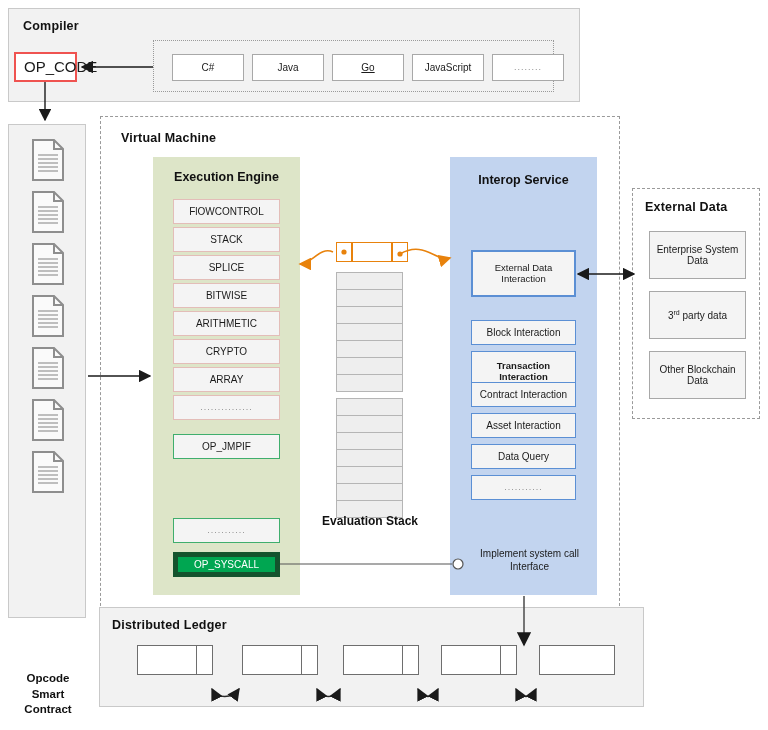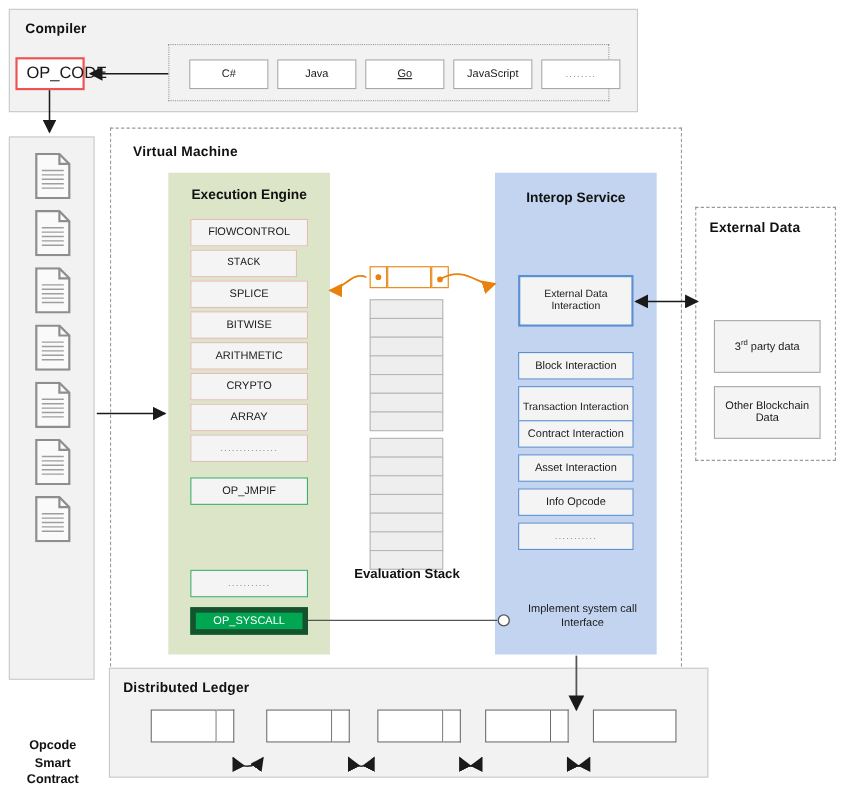--- a/index.html
+++ b/index.html
@@ -230,21 +230,21 @@
   </div>
 
   <div class="abs panel-dashed" style="left:100px; top:116px; width:520px; height:495px;">
     <div class="abs panel-title" style="left:20px; top:14px;">Virtual Machine</div>
   </div>
 
   <div class="abs exec-panel" style="left:153px; top:157px; width:147px; height:438px;">
     <div class="region-title" style="top:13px;">Execution Engine</div>
 
     <div class="abs box box-pink" style="left:20px; top:42px; width:107px; height:25px;">FlOWCONTROL</div>
-    <div class="abs box box-pink" style="left:20px; top:70px; width:97px; height:25px;font-family:Liberation Mono, monospace;">STACK</div>
+    <div class="abs box box-pink" style="left:20px; top:70px; width:107px; height:25px;">STACK</div>
     <div class="abs box box-pink" style="left:20px; top:98px; width:107px; height:25px;">SPLICE</div>
     <div class="abs box box-pink" style="left:20px; top:126px; width:107px; height:25px;">BITWISE</div>
     <div class="abs box box-pink" style="left:20px; top:154px; width:107px; height:25px;">ARITHMETIC</div>
     <div class="abs box box-pink" style="left:20px; top:182px; width:107px; height:25px;">CRYPTO</div>
     <div class="abs box box-pink" style="left:20px; top:210px; width:107px; height:25px;">ARRAY</div>
     <div class="abs box box-pink dots" style="left:20px; top:238px; width:107px; height:25px;">...............</div>
 
     <div class="abs box box-green" style="left:20px; top:277px; width:107px; height:25px;">OP_JMPIF</div>
     <div class="abs box box-green dots" style="left:20px; top:361px; width:107px; height:25px;">...........</div>
     <div class="abs box box-syscall" style="left:20px; top:395px; width:107px; height:25px;">OP_SYSCALL</div>
@@ -277,32 +277,33 @@
   </div>
 
   <div class="abs stack-label" style="left:300px; top:514px; width:140px;">Evaluation Stack</div>
 
   <div class="abs interop-panel" style="left:450px; top:157px; width:147px; height:438px;">
     <div class="region-title" style="top:16px;">Interop Service</div>
 
     <div class="abs box box-blue-strong" style="left:21px; top:93px; width:105px; height:47px; font-size:9.5px;">External Data Interaction</div>
 
     <div class="abs box box-blue" style="left:21px; top:163px; width:105px; height:25px;">Block Interaction</div>
-    <div class="abs box box-blue" style="left:21px; top:194px; width:105px; height:41px; font-size:9.5px;">Transaction Interaction</div>
+    <div class="abs box box-blue" style="left:21px; top:194px; width:105px; height:41px; font-size:9.5px;font-weight:bold;">Transaction Interaction</div>
     <div class="abs box box-blue" style="left:21px; top:225px; width:105px; height:25px;">Contract Interaction</div>
     <div class="abs box box-blue" style="left:21px; top:256px; width:105px; height:25px;">Asset Interaction</div>
-    <div class="abs box box-blue" style="left:21px; top:287px; width:105px; height:25px;">Info Opcode</div>
+    <div class="abs box box-blue" style="left:21px; top:287px; width:105px; height:25px;">Data Query</div>
     <div class="abs box box-blue dots" style="left:21px; top:318px; width:105px; height:25px;">...........</div>
 
     <div class="abs iface-label" style="left:17px; top:391px; width:125px;">Implement system call Interface</div>
   </div>
 
   <div class="abs panel-dashed" style="left:632px; top:188px; width:128px; height:231px;">
     <div class="abs panel-title" style="left:12px; top:11px;">External Data</div>
 
+    <div class="abs box" style="left:16px; top:42px; width:97px; height:48px;">Enterprise System Data</div>
 
     <div class="abs box" style="left:16px; top:102px; width:97px; height:48px;">
       <span><span>3</span><sup>rd</sup><span> party data</span></span>
     </div>
 
     <div class="abs box" style="left:16px; top:162px; width:97px; height:48px;">Other Blockchain Data</div>
   </div>
 
   <div class="abs panel-solid" style="left:99px; top:607px; width:545px; height:100px;">
     <div class="abs panel-title" style="left:12px; top:10px;">Distributed Ledger</div>

